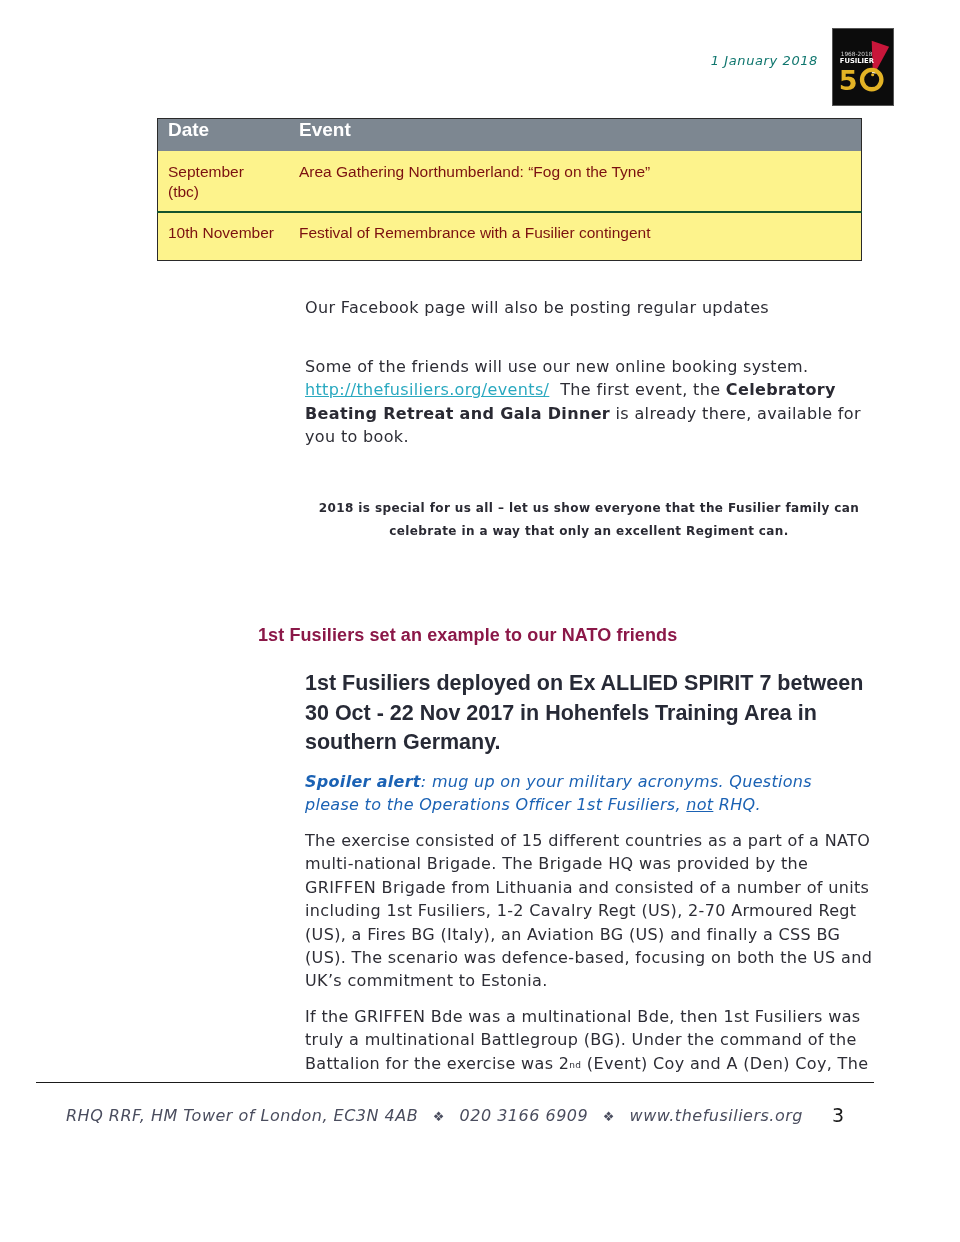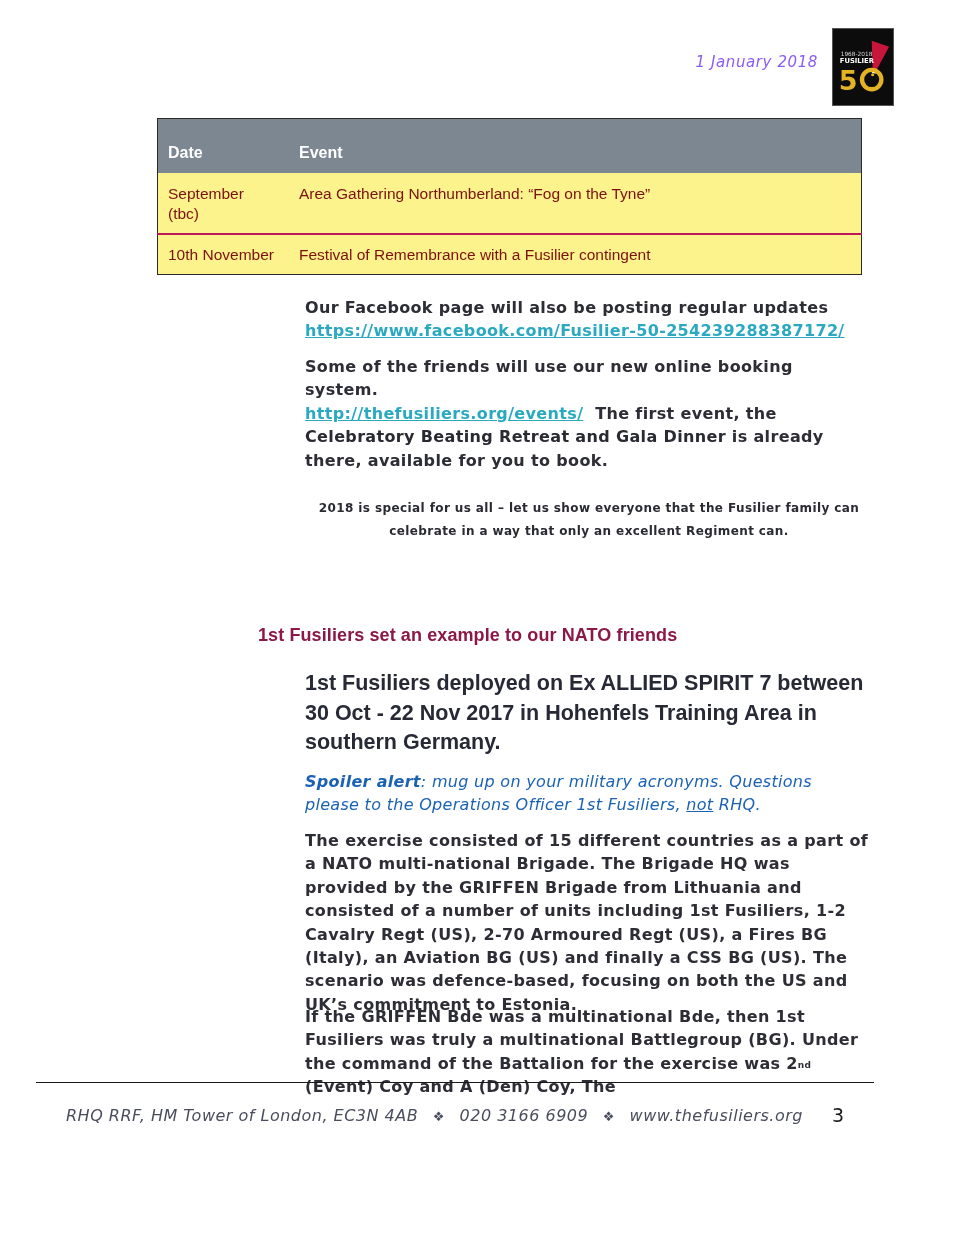--- a/index.html
+++ b/index.html
@@ -1,38 +1,38 @@
 <!DOCTYPE html>
 <html><head>
 <meta charset="utf-8">
 <style>
   html, body { margin: 0; padding: 0; background: #ffffff; }
   body { width: 960px; height: 1242px; position: relative; overflow: hidden;
          font-family: "DejaVu Sans", sans-serif; color: #2b2b33; }
 
   .header-date { position: absolute; top: 53px; right: 142px; font-style: italic;
-                 font-size: 15px; color: #8b5cf6; letter-spacing: 0.6px; }
+                 font-size: 13px; color: #0f766e; letter-spacing: 0.6px; }
   .logo { position: absolute; left: 832px; top: 28px; width: 62px; height: 78px;
           background: #0c0c0c; border: 1px solid #555; box-sizing: border-box; overflow: hidden; }
   .logo svg { width: 100%; height: 100%; display: block; }
 
   .events-table { position: absolute; left: 157px; top: 118px; width: 705px;
                   border: 1.5px solid #2a2a2a; border-collapse: collapse;
                   font-family: "Liberation Sans", sans-serif; box-sizing: border-box; }
-  .events-table th { background: #7d8791; color: #ffffff; font-weight: bold; font-size: 16px;
-                     text-align: left; padding: 24px 10px 10px 10px; height: 20px; }
+  .events-table th { background: #7d8791; color: #ffffff; font-weight: bold; font-size: 19px;
+                     text-align: left; padding: 0 10px 10px 10px; height: 20px; }
   .events-table td { background: #fdf38c; color: #7b1010; font-size: 15.5px; vertical-align: top;
                      padding: 11px 10px 8px 10px; line-height: 20px; }
-  .events-table tr.r1 td { height: 41px; border-bottom: 2px solid #be185d; }
-  .events-table tr.r2 td { height: 20px; padding-top: 10px; padding-bottom: 9px; }
+  .events-table tr.r1 td { height: 41px; border-bottom: 2px solid #14532d; }
+  .events-table tr.r2 td { height: 20px; padding-top: 10px; padding-bottom: 17px; }
   .col-date { width: 111px; }
 
   .body-text { position: absolute; left: 305px; width: 560px; font-size: 16px; line-height: 23.4px;
                color: #2d2d35; letter-spacing: 0.35px; }
-  .body-text p { margin: 0; font-weight: bold; }
+  .body-text p { margin: 0; }
   .link { color: #2aa9c0; text-decoration: underline; }
   b { color: #2a2a33; }
 
   .p-fb { top: 296px; }
   .p-booking { top: 355px; }
 
   .callout { position: absolute; left: 305px; width: 568px; top: 497px; text-align: center;
              font-weight: bold; font-size: 12px; line-height: 23.4px; color: #2a2a33; letter-spacing: 0.4px; }
 
   .section-title { position: absolute; left: 258px; top: 625px; font-family: "Liberation Sans", sans-serif;
@@ -88,21 +88,20 @@
     <tr class="r2">
       <td class="col-date">10th November</td>
       <td>Festival of Remembrance with a Fusilier contingent</td>
     </tr>
   </tbody>
 </table>
 
 <div class="body-text p-fb">
   <p>
     <span>Our Facebook page will also be posting regular updates</span><br>
-    <a class="link">https://www.facebook.com/Fusilier-50-254239288387172/</a>
   </p>
 </div>
 
 <div class="body-text p-booking">
   <p>
     <span>Some of the friends will use our new online booking system.</span><br>
     <a class="link">http://thefusiliers.org/events/</a>&nbsp;
     <span>The first event, the</span>
     <b>Celebratory Beating Retreat and Gala Dinner</b>
     <span>is already there, available for you to book.</span>

